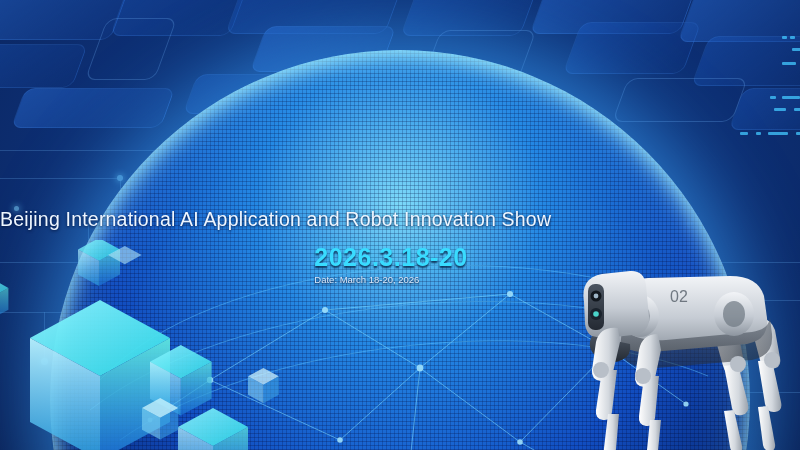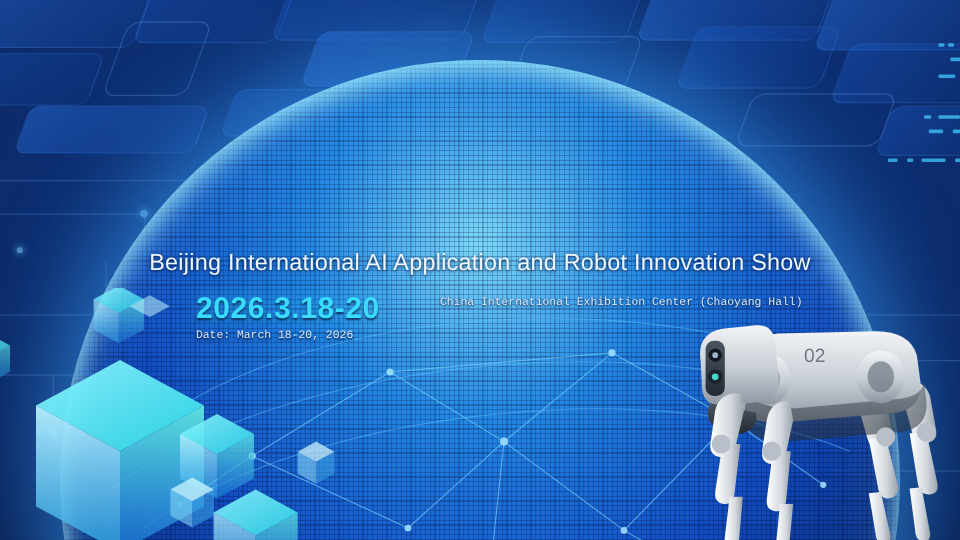--- a/index.html
+++ b/index.html
@@ -100,21 +100,21 @@
     text-align:center;
     font-size:37px;line-height:1.12;
     font-weight:bold;letter-spacing:1px;
     color:#ffffff;
     white-space:nowrap;
     text-shadow:0 3px 0 #0a2458, 0 0 18px rgba(60,150,255,.5);
   }
 
   .en-title{
     position:absolute;top:208px;left:0;width:100%;
-    text-align:center;
+    text-align:left;
     font-size:19.5px;letter-spacing:.2px;
     color:#eef6ff;
     white-space:nowrap;
     text-shadow:0 1px 3px rgba(3,20,60,.9);
   }
 
   .infobar{
     position:absolute;top:243px;left:0;width:100%;
     display:flex;justify-content:center;align-items:flex-start;
     gap:18px;
@@ -122,21 +122,20 @@
   .info-col{display:flex;flex-direction:column;margin-left:32px;}
   .info-main{
     font-size:25px;font-weight:bold;line-height:1.12;
     color:#39dcff;letter-spacing:.5px;white-space:nowrap;
     text-shadow:0 0 14px rgba(57,220,255,.6),0 2px 2px rgba(4,18,56,.9);
   }
   .info-main.white{color:#ffffff;text-shadow:0 2px 3px rgba(4,18,56,.95);}
   .info-sub{
     font-size:9.5px;color:#d9e8fb;margin-top:3px;white-space:nowrap;
     text-shadow:0 1px 2px rgba(3,16,50,.95);
-    font-family:Liberation Mono, monospace;
   }
   .info-sub.left{align-self:flex-start;}
 </style>
 </head>
 <body>
 
 <div class="stage">
 
   <div class="layer panels">
     <div class="panel" style="left:-30px; top:-12px; width:150px;height:52px;"></div>
@@ -373,18 +372,17 @@
 
 
     <div class="en-title">Beijing International AI Application and Robot Innovation Show</div>
 
     <div class="infobar">
       <div class="info-col">
         <div class="info-main">2026.3.18-20</div>
         <div class="info-sub left">Date: March 18-20, 2026</div>
       </div>
       <div class="info-col">
-        <div class="info-sub">China International Exhibition Center (Chaoyang Hall)</div>
       </div>
     </div>
 
   </div>
 </div>
 
 </body></html>

